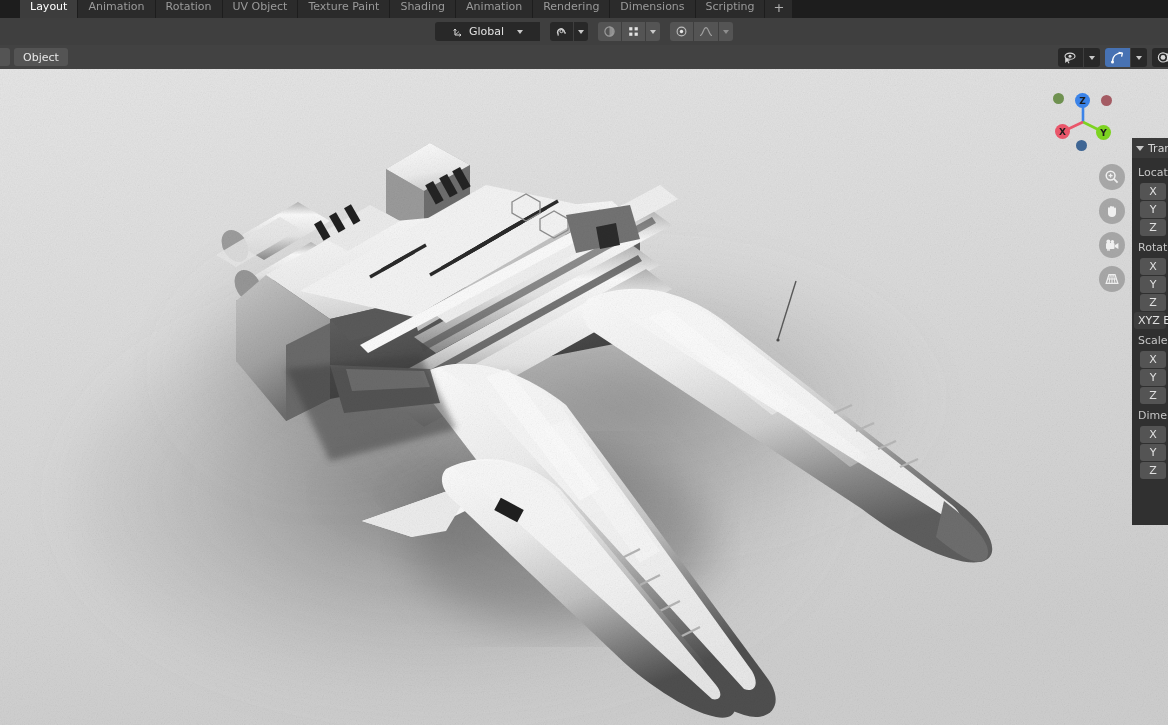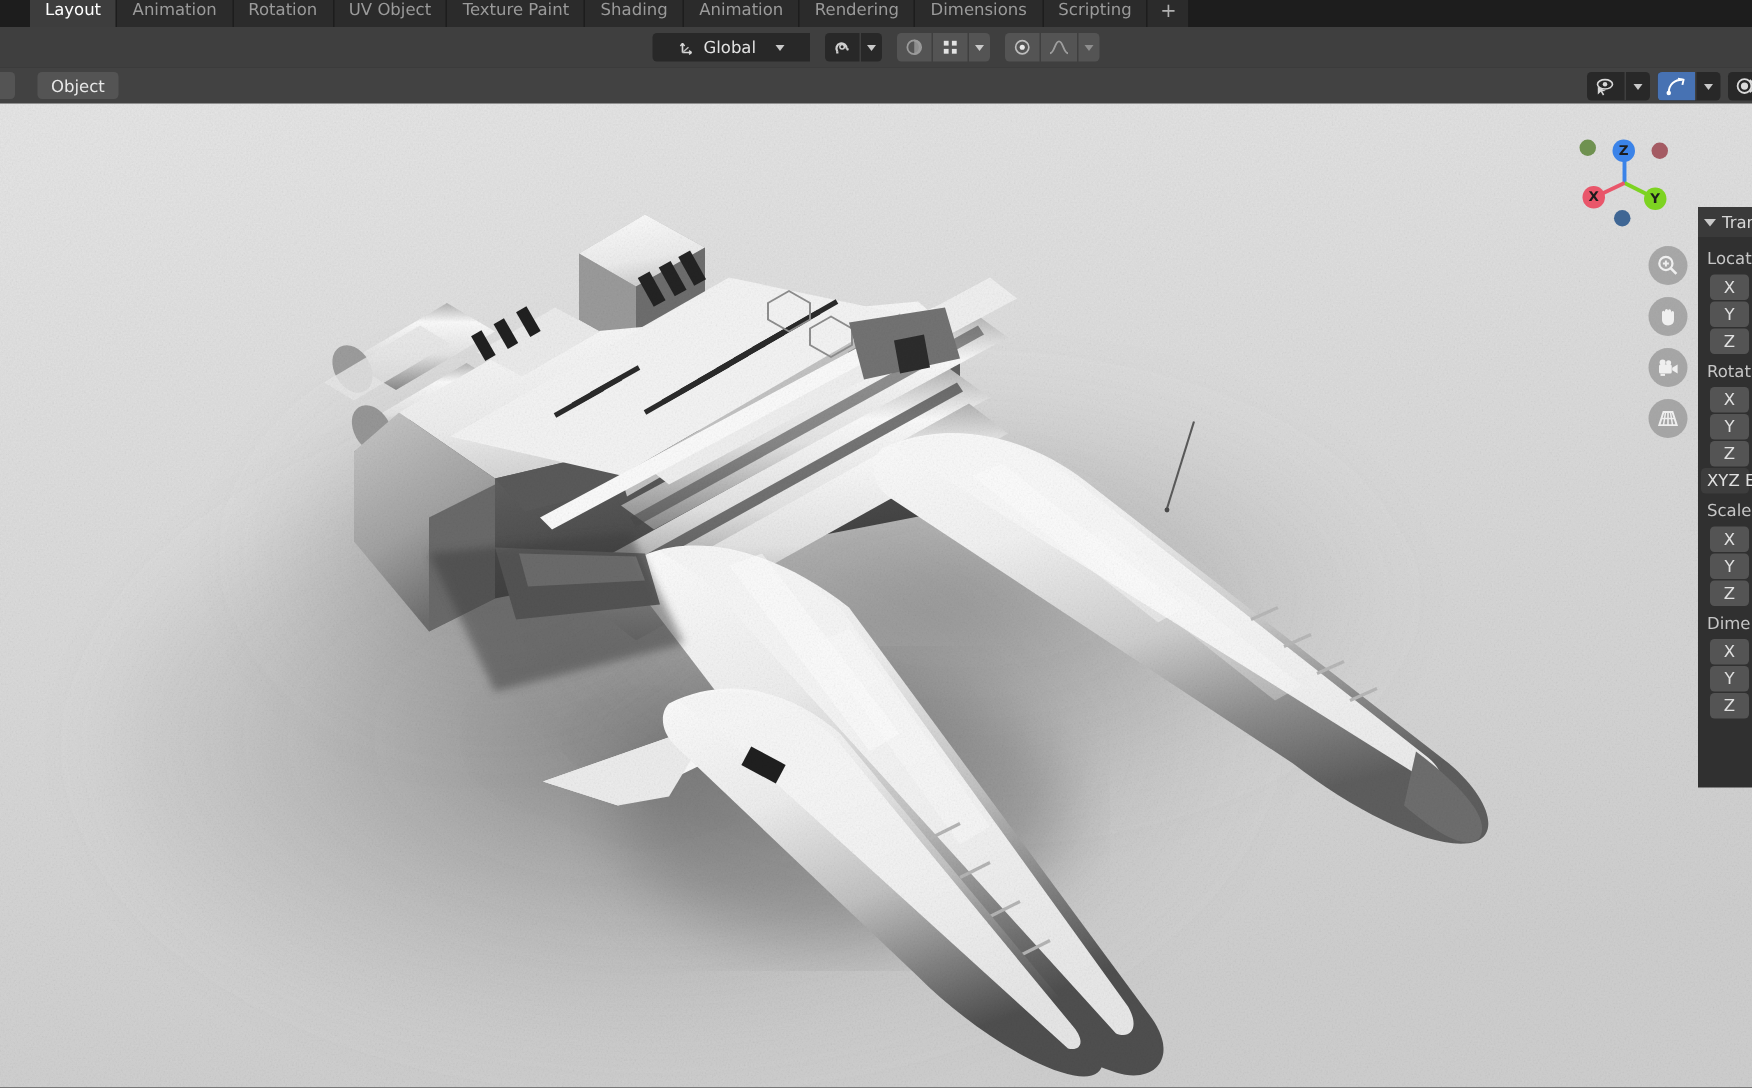--- a/index.html
+++ b/index.html
@@ -34,21 +34,21 @@
   .tbtn.l{border-radius:3px 0 0 3px;}
   .tbtn.r{border-radius:0 3px 3px 0;margin-left:1px;padding:0 4px;}
   .tbtn.m{border-radius:0;margin-left:1px;}
   .chev{width:0;height:0;border-left:3.5px solid transparent;
         border-right:3.5px solid transparent;border-top:4px solid #c9c9c9;}
 
   
   #moderow{position:absolute;left:0;top:45px;width:1168px;height:24px;
            background:#424242;}
   #moderow .left{position:absolute;left:0;top:3px;display:flex;
-                 align-items:flex-start;gap:15px;}
+                 align-items:flex-start;gap:4px;}
   .modebtn{height:18px;display:flex;align-items:center;padding:0 9px;
            background:#545454;color:#e8e8e8;font-size:11px;border-radius:3px;
            cursor:default;}
   .modestub{width:10px;height:18px;background:#545454;border-radius:0 3px 3px 0;}
   #moderow .right{position:absolute;right:0;top:3px;display:flex;
                   align-items:center;gap:5px;}
   .tog{height:19px;display:flex;align-items:center;background:#282828;
        border-radius:3px;overflow:hidden;}
   .tog .part{display:flex;align-items:center;padding:0 5px;height:19px;}
   .tog .part.on{background:#4772b3;}

